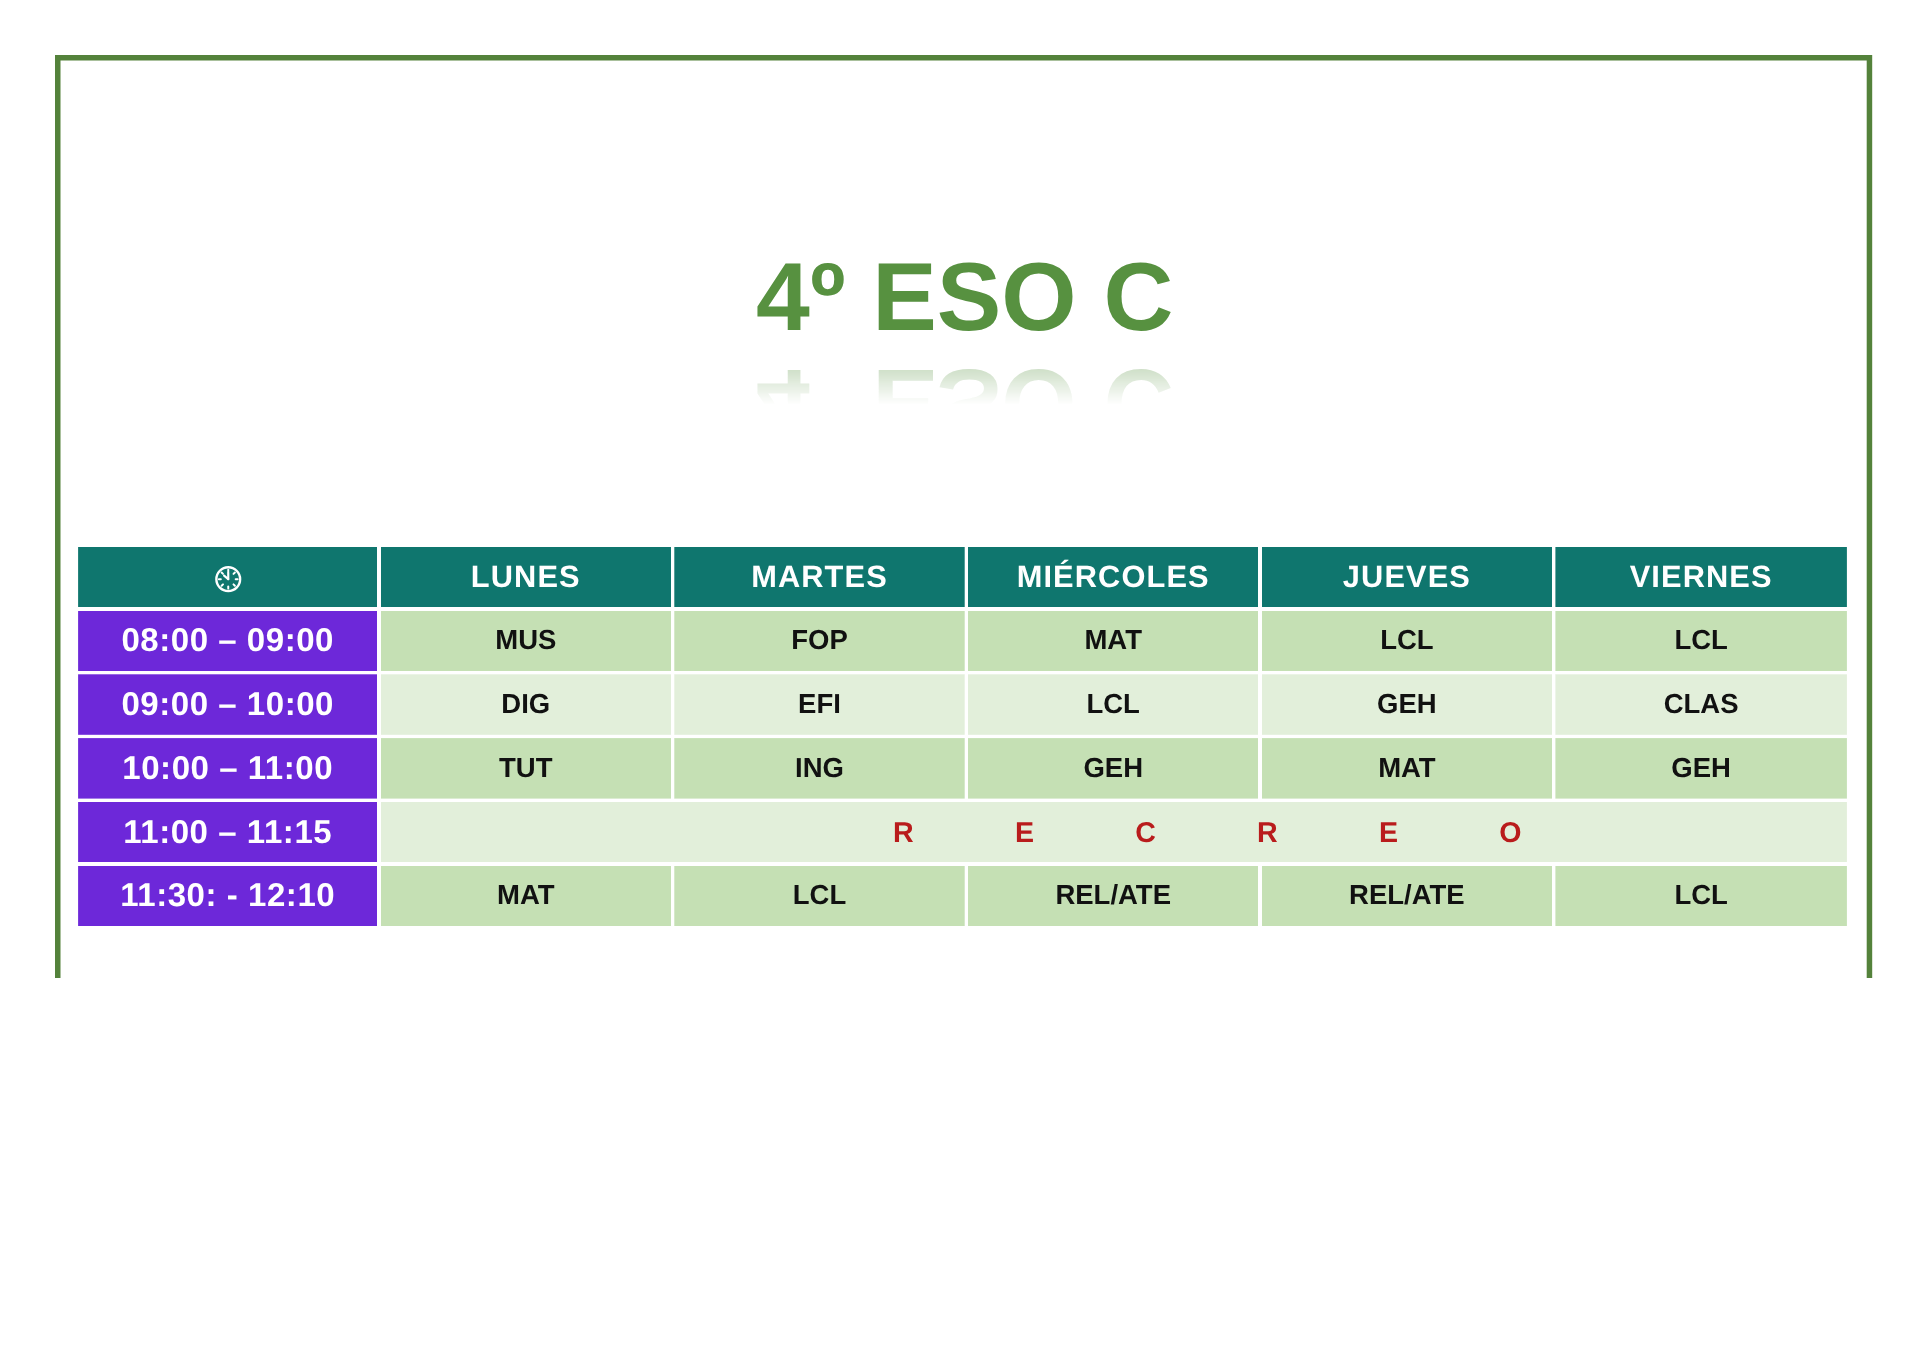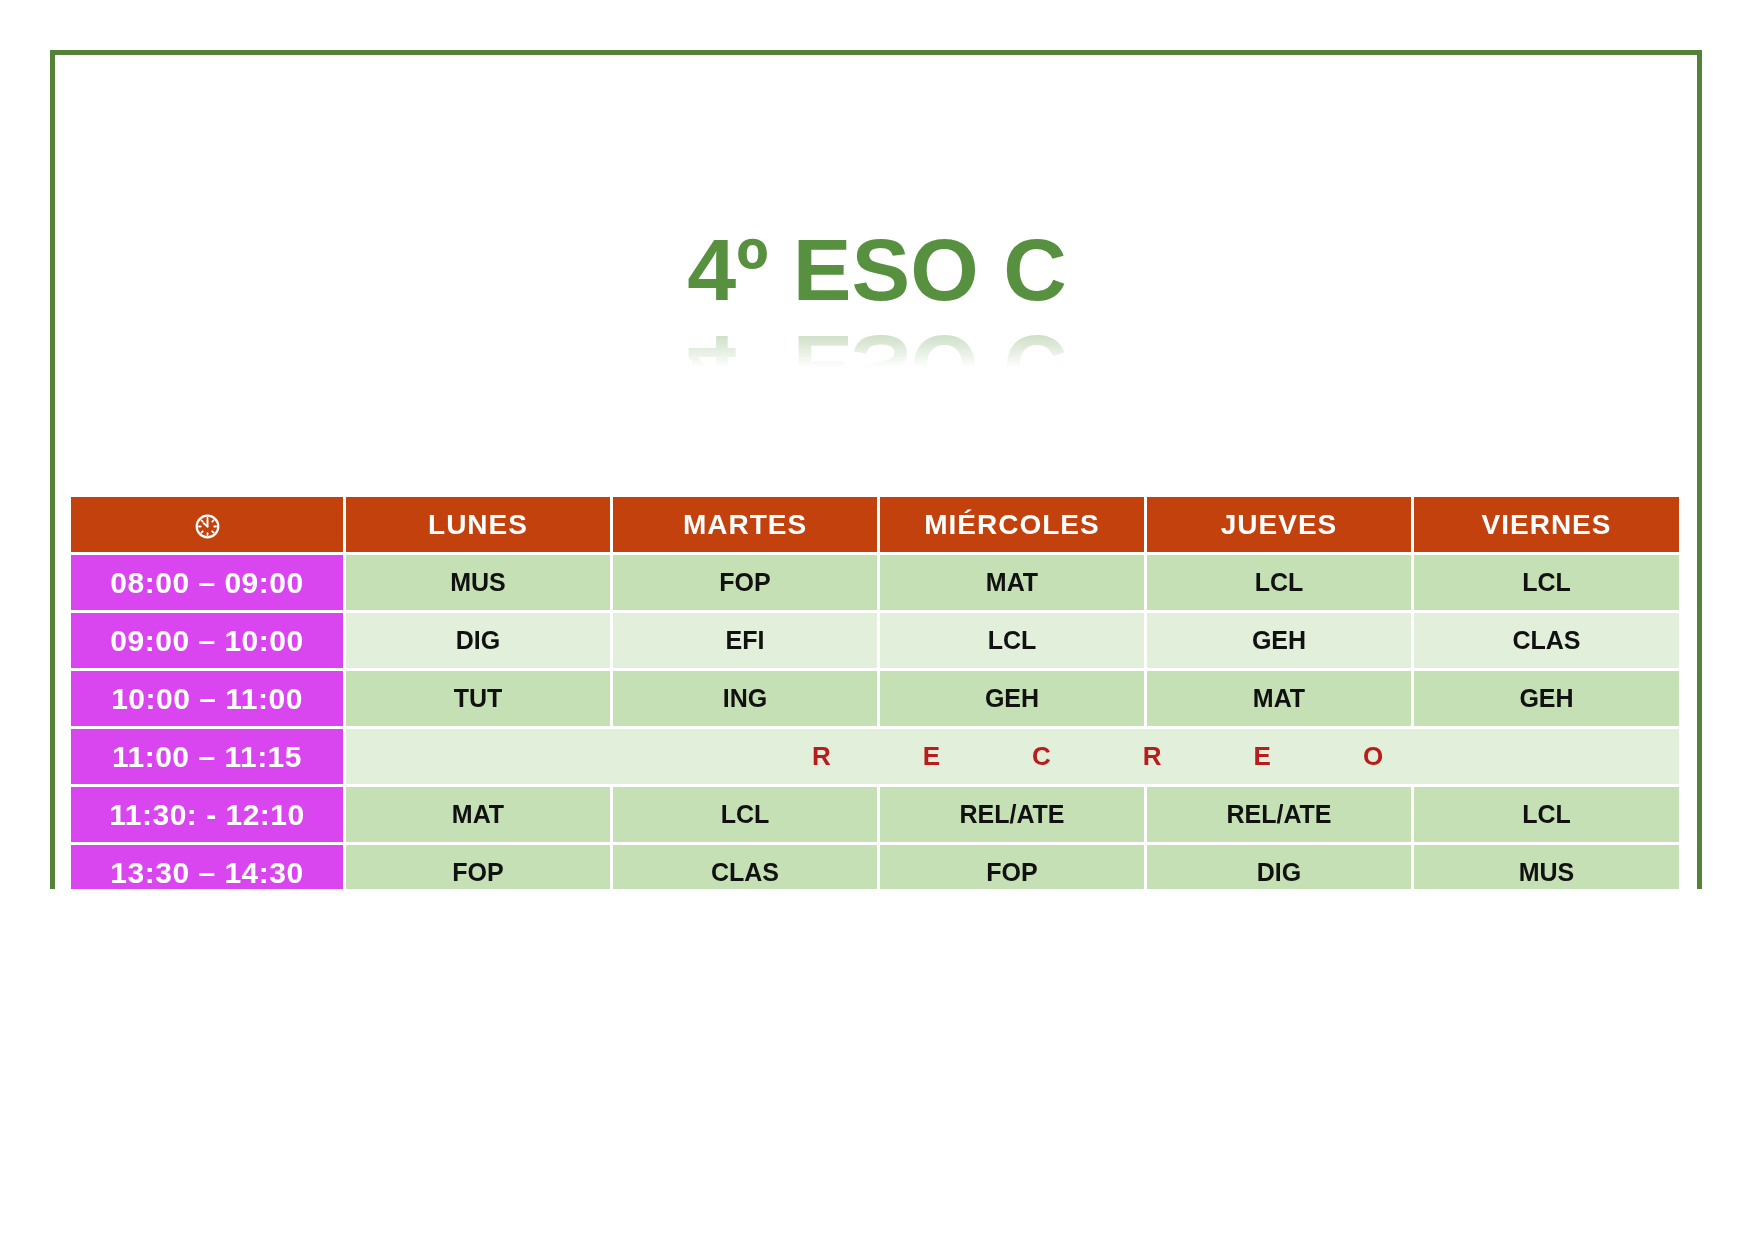--- a/index.html
+++ b/index.html
@@ -24,25 +24,25 @@
   }
   table.timetable {
     position:absolute; left:68px; top:494px; width:1611px;
     border-collapse:collapse; table-layout:fixed;
   }
   .timetable th, .timetable td {
     border:3px solid #ffffff; height:55px; padding:0;
     text-align:center; vertical-align:middle; overflow:hidden;
   }
   .head-cell {
-    background:#c2410c; color:#ffffff; font-size:28px; font-weight:bold;
+    background:#0f766e; color:#ffffff; font-size:28px; font-weight:bold;
     letter-spacing:1px;
   }
   .time-cell {
-    background:#d946ef; color:#ffffff; font-size:30px; font-weight:bold;
+    background:#6d28d9; color:#ffffff; font-size:30px; font-weight:bold;
     letter-spacing:0.5px;
   }
   .subj { font-size:25px; font-weight:bold; color:#111111; }
   .r-dark  { background:#C5E0B4; }
   .r-light { background:#E2EFDA; }
   .recreo-cell { background:#E2EFDA; text-align:left; }
   .recreo-text {
     display:inline-block; padding-left:262px; letter-spacing:92px;
     font-size:26px; font-weight:bold; color:#b91c1c; white-space:nowrap;
   }
@@ -129,24 +129,16 @@
         </td>
       </tr>
       <tr>
         <td class="time-cell">11:30: - 12:10</td>
         <td class="subj r-dark">MAT</td>
         <td class="subj r-dark">LCL</td>
         <td class="subj r-dark">REL/ATE</td>
         <td class="subj r-dark">REL/ATE</td>
         <td class="subj r-dark">LCL</td>
       </tr>
-      <tr>
-        <td class="time-cell">13:30 – 14:30</td>
-        <td class="subj r-dark">FOP</td>
-        <td class="subj r-dark">CLAS</td>
-        <td class="subj r-dark">FOP</td>
-        <td class="subj r-dark">DIG</td>
-        <td class="subj r-dark">MUS</td>
-      </tr>
     </tbody>
   </table>
 
 </div>
 
 </body></html>

